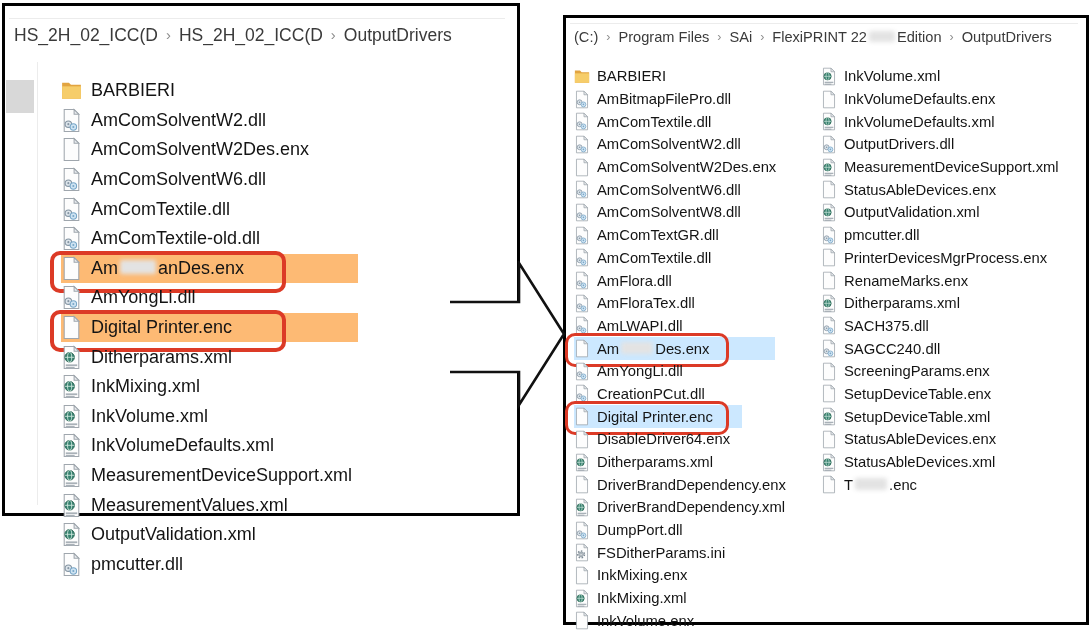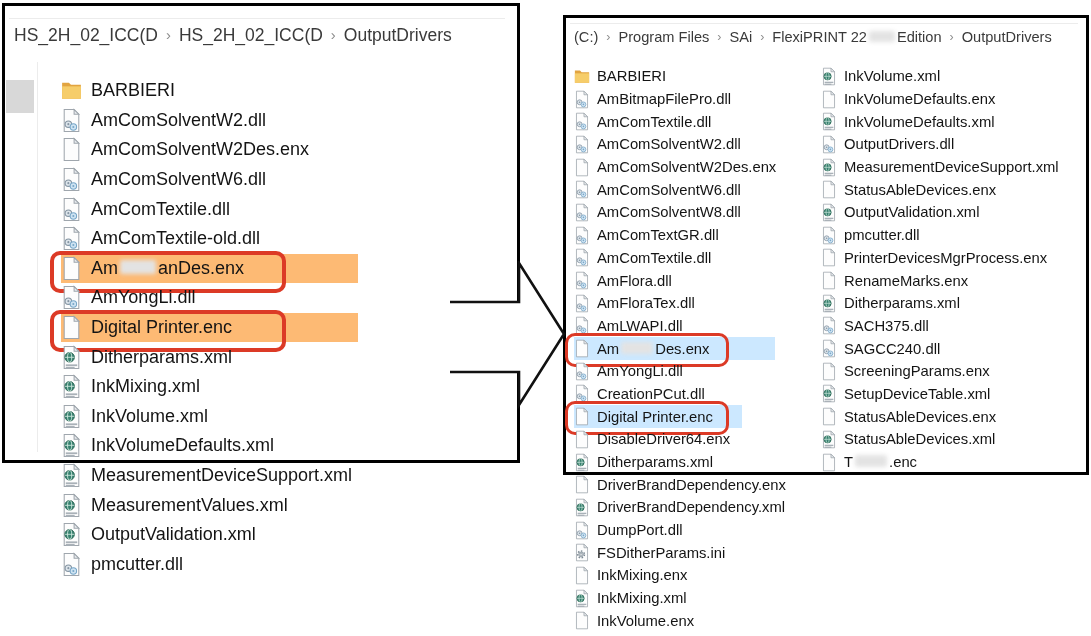--- a/index.html
+++ b/index.html
@@ -1,22 +1,22 @@
 <!DOCTYPE html>
 <html><head>
 <meta charset="utf-8">
 <style>
   html,body{margin:0;padding:0;background:#fff;}
   .canvas{position:relative;width:1091px;height:636px;background:#fff;overflow:hidden;
           font-family:"Liberation Sans","DejaVu Sans",sans-serif;}
 
   
   .panel{position:absolute;background:#fff;border:3px solid #000;box-sizing:border-box;}
-  #left-panel{left:2px;top:3px;width:518px;height:460px;}
-  #right-panel{left:563px;top:15px;width:526px;height:460px;}
+  #left-panel{left:2px;top:3px;width:518px;height:513px;}
+  #right-panel{left:563px;top:15px;width:526px;height:610px;}
 
   .hrule{position:absolute;height:1px;background:#ececec;}
   #lp-rule{left:4px;right:12px;top:12px;}
   #rp-rule{left:4px;right:8px;top:5px;}
 
   .crumb{position:absolute;white-space:nowrap;color:#3a3a3a;}
   #left-crumb{left:9px;top:19px;font-size:17.5px;}
   #right-crumb{left:8px;top:11px;font-size:14.6px;}
   .crumb .seg{color:#3a3a3a;}
   .crumb .sep{color:#8d8d8d;font-size:0.85em;margin:0 8px;vertical-align:1px;}
@@ -869,20 +869,31 @@
             </span>
             <span class="label">ScreeningParams.enx</span>
           </div>
         </div>
         <div class="row">
           <div class="rowbg">
             <span class="icon">
               <svg viewBox="0 0 20 24">
                 <path d="M3,1.5 L12.5,1.5 L17,6 L17,22.5 L3,22.5 Z" fill="#fdfdfd" stroke="#9fa6ad" stroke-width="1"></path>
                 <path d="M12.5,1.5 L17,6 L12.5,6 Z" fill="#e9ecef" stroke="#9fa6ad" stroke-width="1"></path>
+              </svg>
+            </span>
+            <span class="label">SetupDeviceTable.enx</span>
+          </div>
+        </div>
+        <div class="row">
+          <div class="rowbg">
+            <span class="icon">
+              <svg viewBox="0 0 20 24">
+                <path d="M3,1.5 L12.5,1.5 L17,6 L17,22.5 L3,22.5 Z" fill="#fdfdfd" stroke="#9fa6ad" stroke-width="1"></path>
+                <path d="M12.5,1.5 L17,6 L12.5,6 Z" fill="#e9ecef" stroke="#9fa6ad" stroke-width="1"></path>
                 <circle cx="8.2" cy="11.8" r="4.6" fill="#35806e" stroke="#27634f" stroke-width="0.8"></circle>
                 <ellipse cx="8.2" cy="11.8" rx="2" ry="4.6" fill="none" stroke="#d8efe6" stroke-width="0.8"></ellipse>
                 <line x1="3.6" y1="11.8" x2="12.8" y2="11.8" stroke="#d8efe6" stroke-width="0.8"></line>
                 <rect x="4.5" y="18.6" width="11" height="1.7" fill="#a9b1b8"></rect>
                 <rect x="4.5" y="21" width="8.5" height="1.7" fill="#a9b1b8"></rect>
               </svg>
             </span>
             <span class="label">SetupDeviceTable.xml</span>
           </div>
         </div>

